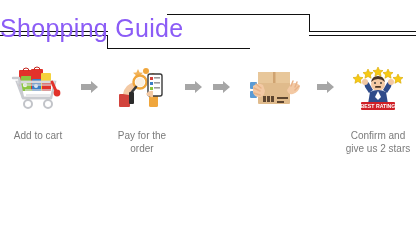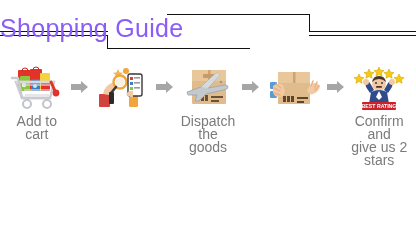--- a/index.html
+++ b/index.html
@@ -132,22 +132,22 @@
     flex-direction: column;
     align-items: center;
   }
   .step-icon {
     width: 54px;
     height: 54px;
     position: relative;
     margin-top: 2px;
   }
   .step-label {
-    margin-top: 1px;
-    font-size: 14px;
+    margin-top: 15px;
+    font-size: 10px;
     line-height: 13px;
     color: #7b7b7b;
     text-align: center;
     font-family: "Liberation Sans", sans-serif;
     white-space: pre-line;
   }
   .arrow {
     width: 20px;
     height: 54px;
     display: flex;
@@ -238,50 +238,30 @@
           <rect x="33" y="14" width="14" height="22" rx="2" fill="#ffffff" stroke="#3a3a3a" stroke-width="1.4"></rect>
           <rect x="35" y="17" width="3" height="3" fill="#d2433c"></rect>
           <rect x="39" y="17" width="6" height="1.6" fill="#9b9b9b"></rect>
           <rect x="35" y="22" width="3" height="3" fill="#3b7fc4"></rect>
           <rect x="39" y="22" width="6" height="1.6" fill="#9b9b9b"></rect>
           <rect x="35" y="27" width="3" height="3" fill="#8cc63f"></rect>
           <rect x="39" y="27" width="6" height="1.6" fill="#9b9b9b"></rect>
           <path d="M31 34 q3-4 7-3 l0 6 q-4 1-7-3 Z" fill="#f3c9a4"></path>
         </svg>
       </div>
+      <div class="step-label">Pay for the
+order</div>
     </div>
 
     <div class="arrow">
       <svg viewBox="0 0 20 14" width="20" height="14">
         <path d="M1 4 L11 4 L11 1 L18 7 L11 13 L11 10 L1 10 Z" fill="#a6a6a6"></path>
       </svg>
     </div>
 
-    <div class="step">
-      <div class="step-icon">
-        <svg viewBox="0 0 54 54" width="54" height="54">
-
-          <rect x="11" y="10" width="34" height="34" rx="1" fill="#e0bb8c"></rect>
-          <rect x="11" y="10" width="34" height="11" fill="#e8c79a"></rect>
-          <rect x="27" y="10" width="2.5" height="11" fill="#cfa371"></rect>
-          <rect x="22" y="14" width="12" height="4" rx="1" fill="#c79a68"></rect>
-          <rect x="16" y="35" width="3" height="6" fill="#6b503a"></rect>
-          <rect x="20" y="35" width="3" height="6" fill="#6b503a"></rect>
-          <rect x="24" y="35" width="3" height="6" fill="#6b503a"></rect>
-          <rect x="30" y="36" width="12" height="2" fill="#6b503a"></rect>
-          <rect x="30" y="40" width="8" height="2" fill="#6b503a"></rect>
-
-          <path d="M6 32 L20 27 L34 14 q3-2 4 0 q1 2-2 4 L27 28 L44 25 q3 0 3 2 q0 2-3 2.6 L25 34 L18 41 l-4 0 l2-6 L7 35 Z" fill="#c3c9cd" stroke="#9aa3a9" stroke-width="0.8" stroke-linejoin="round"></path>
-          <path d="M20 27 L34 14 q3-2 4 0 q1 2-2 4 L27 28 Z" fill="#d5dadd"></path>
-          <circle cx="40" cy="22" r="1.2" fill="#8e979e"></circle>
-        </svg>
-      </div>
-      <div class="step-label">Dispatch the
-goods</div>
-    </div>
 
     <div class="arrow">
       <svg viewBox="0 0 20 14" width="20" height="14">
         <path d="M1 4 L11 4 L11 1 L18 7 L11 13 L11 10 L1 10 Z" fill="#a6a6a6"></path>
       </svg>
     </div>
 
     <div class="step">
       <div class="step-icon">
         <svg viewBox="0 0 54 54" width="54" height="54">

